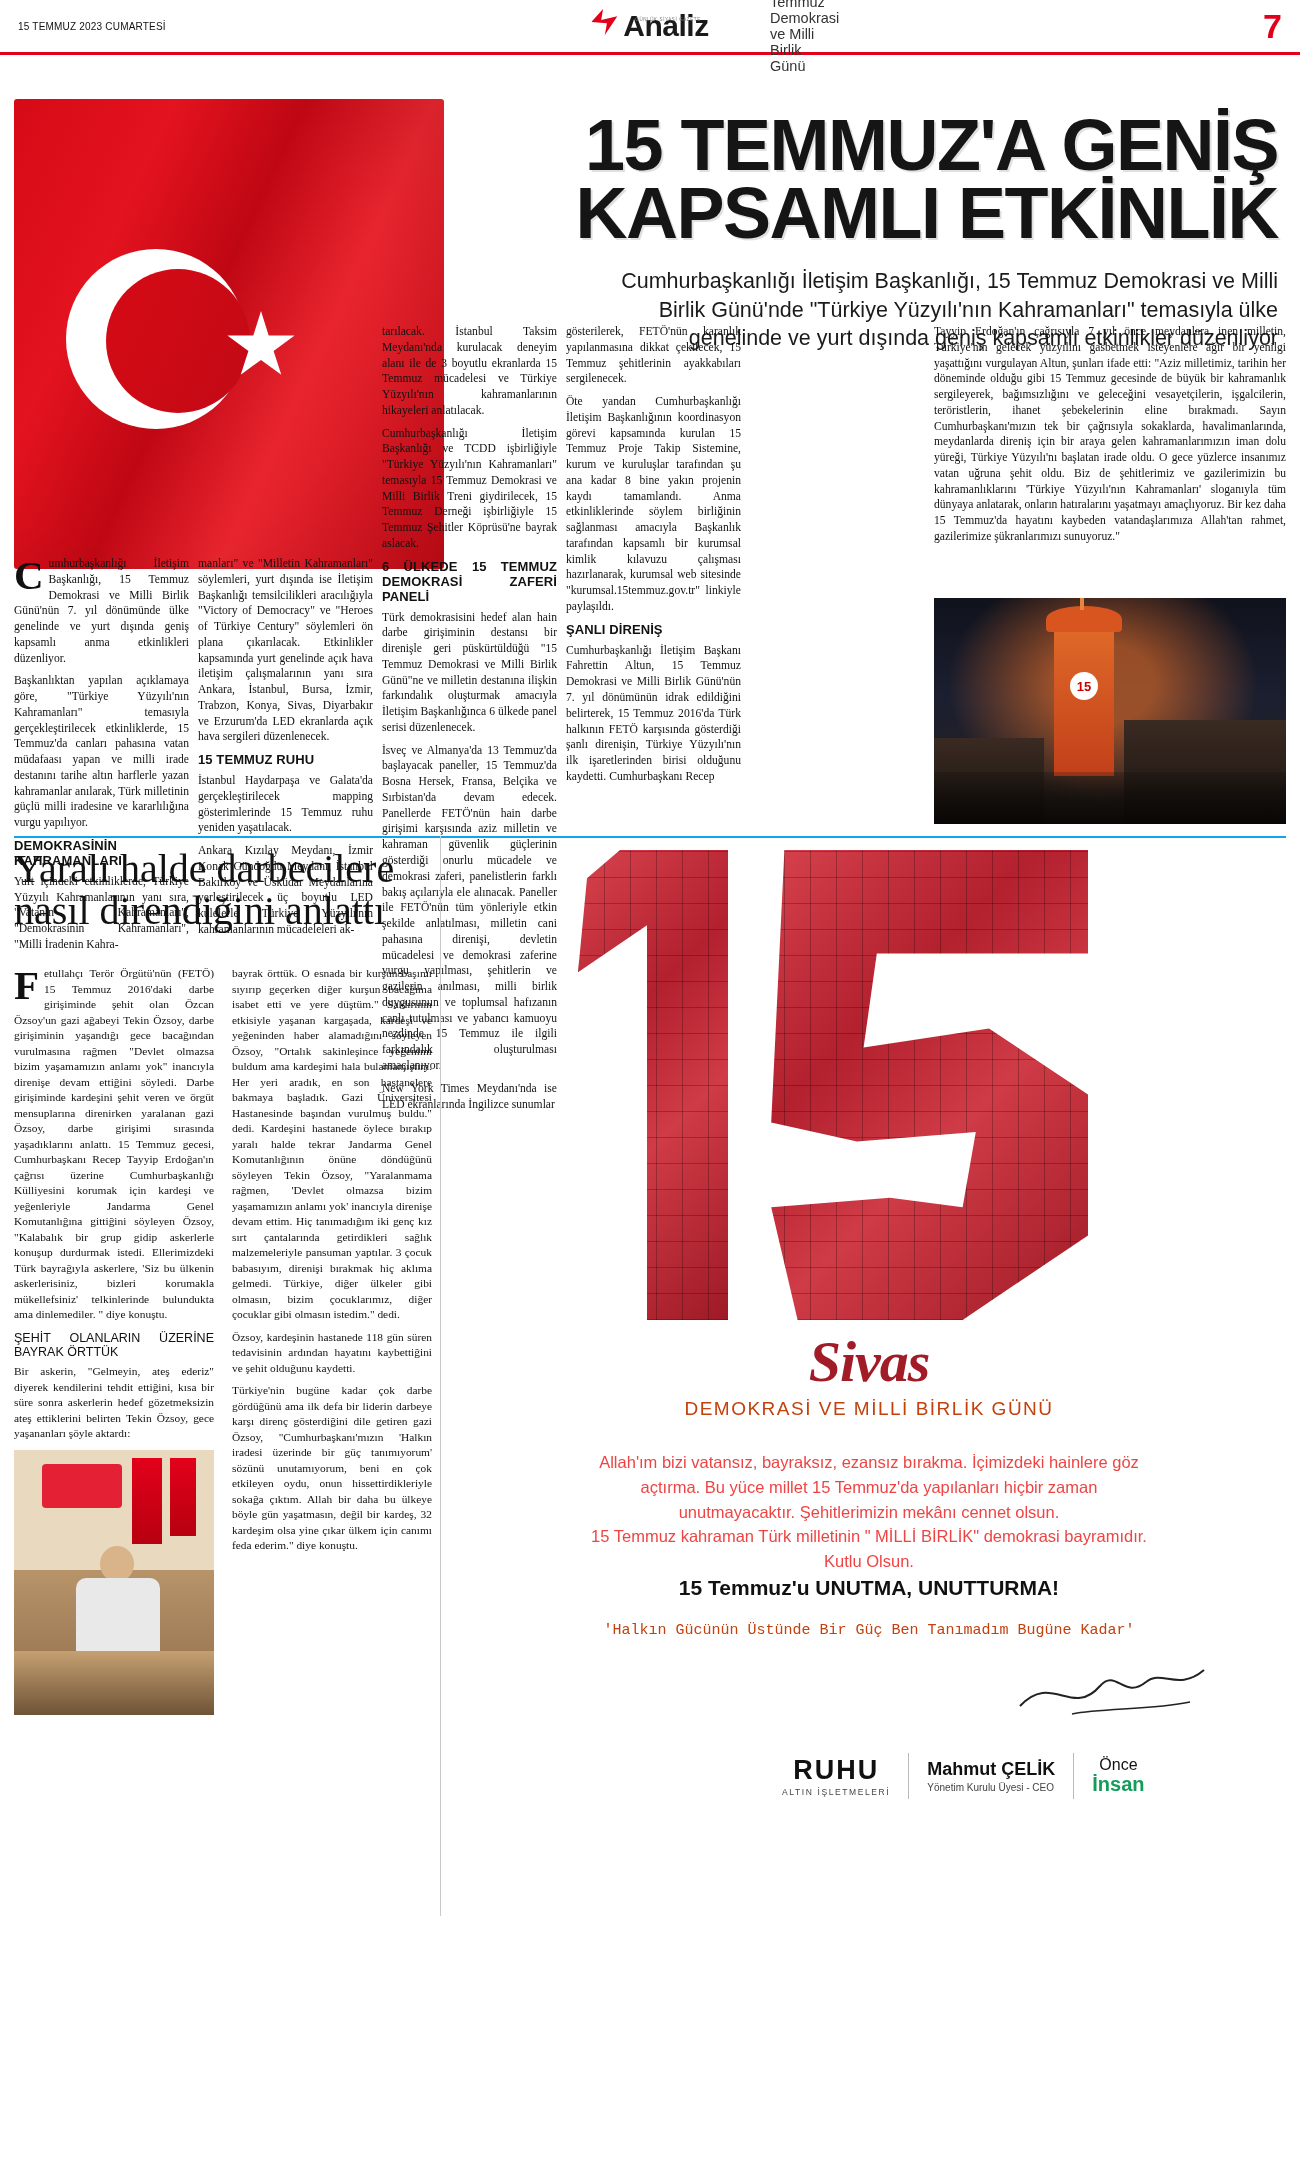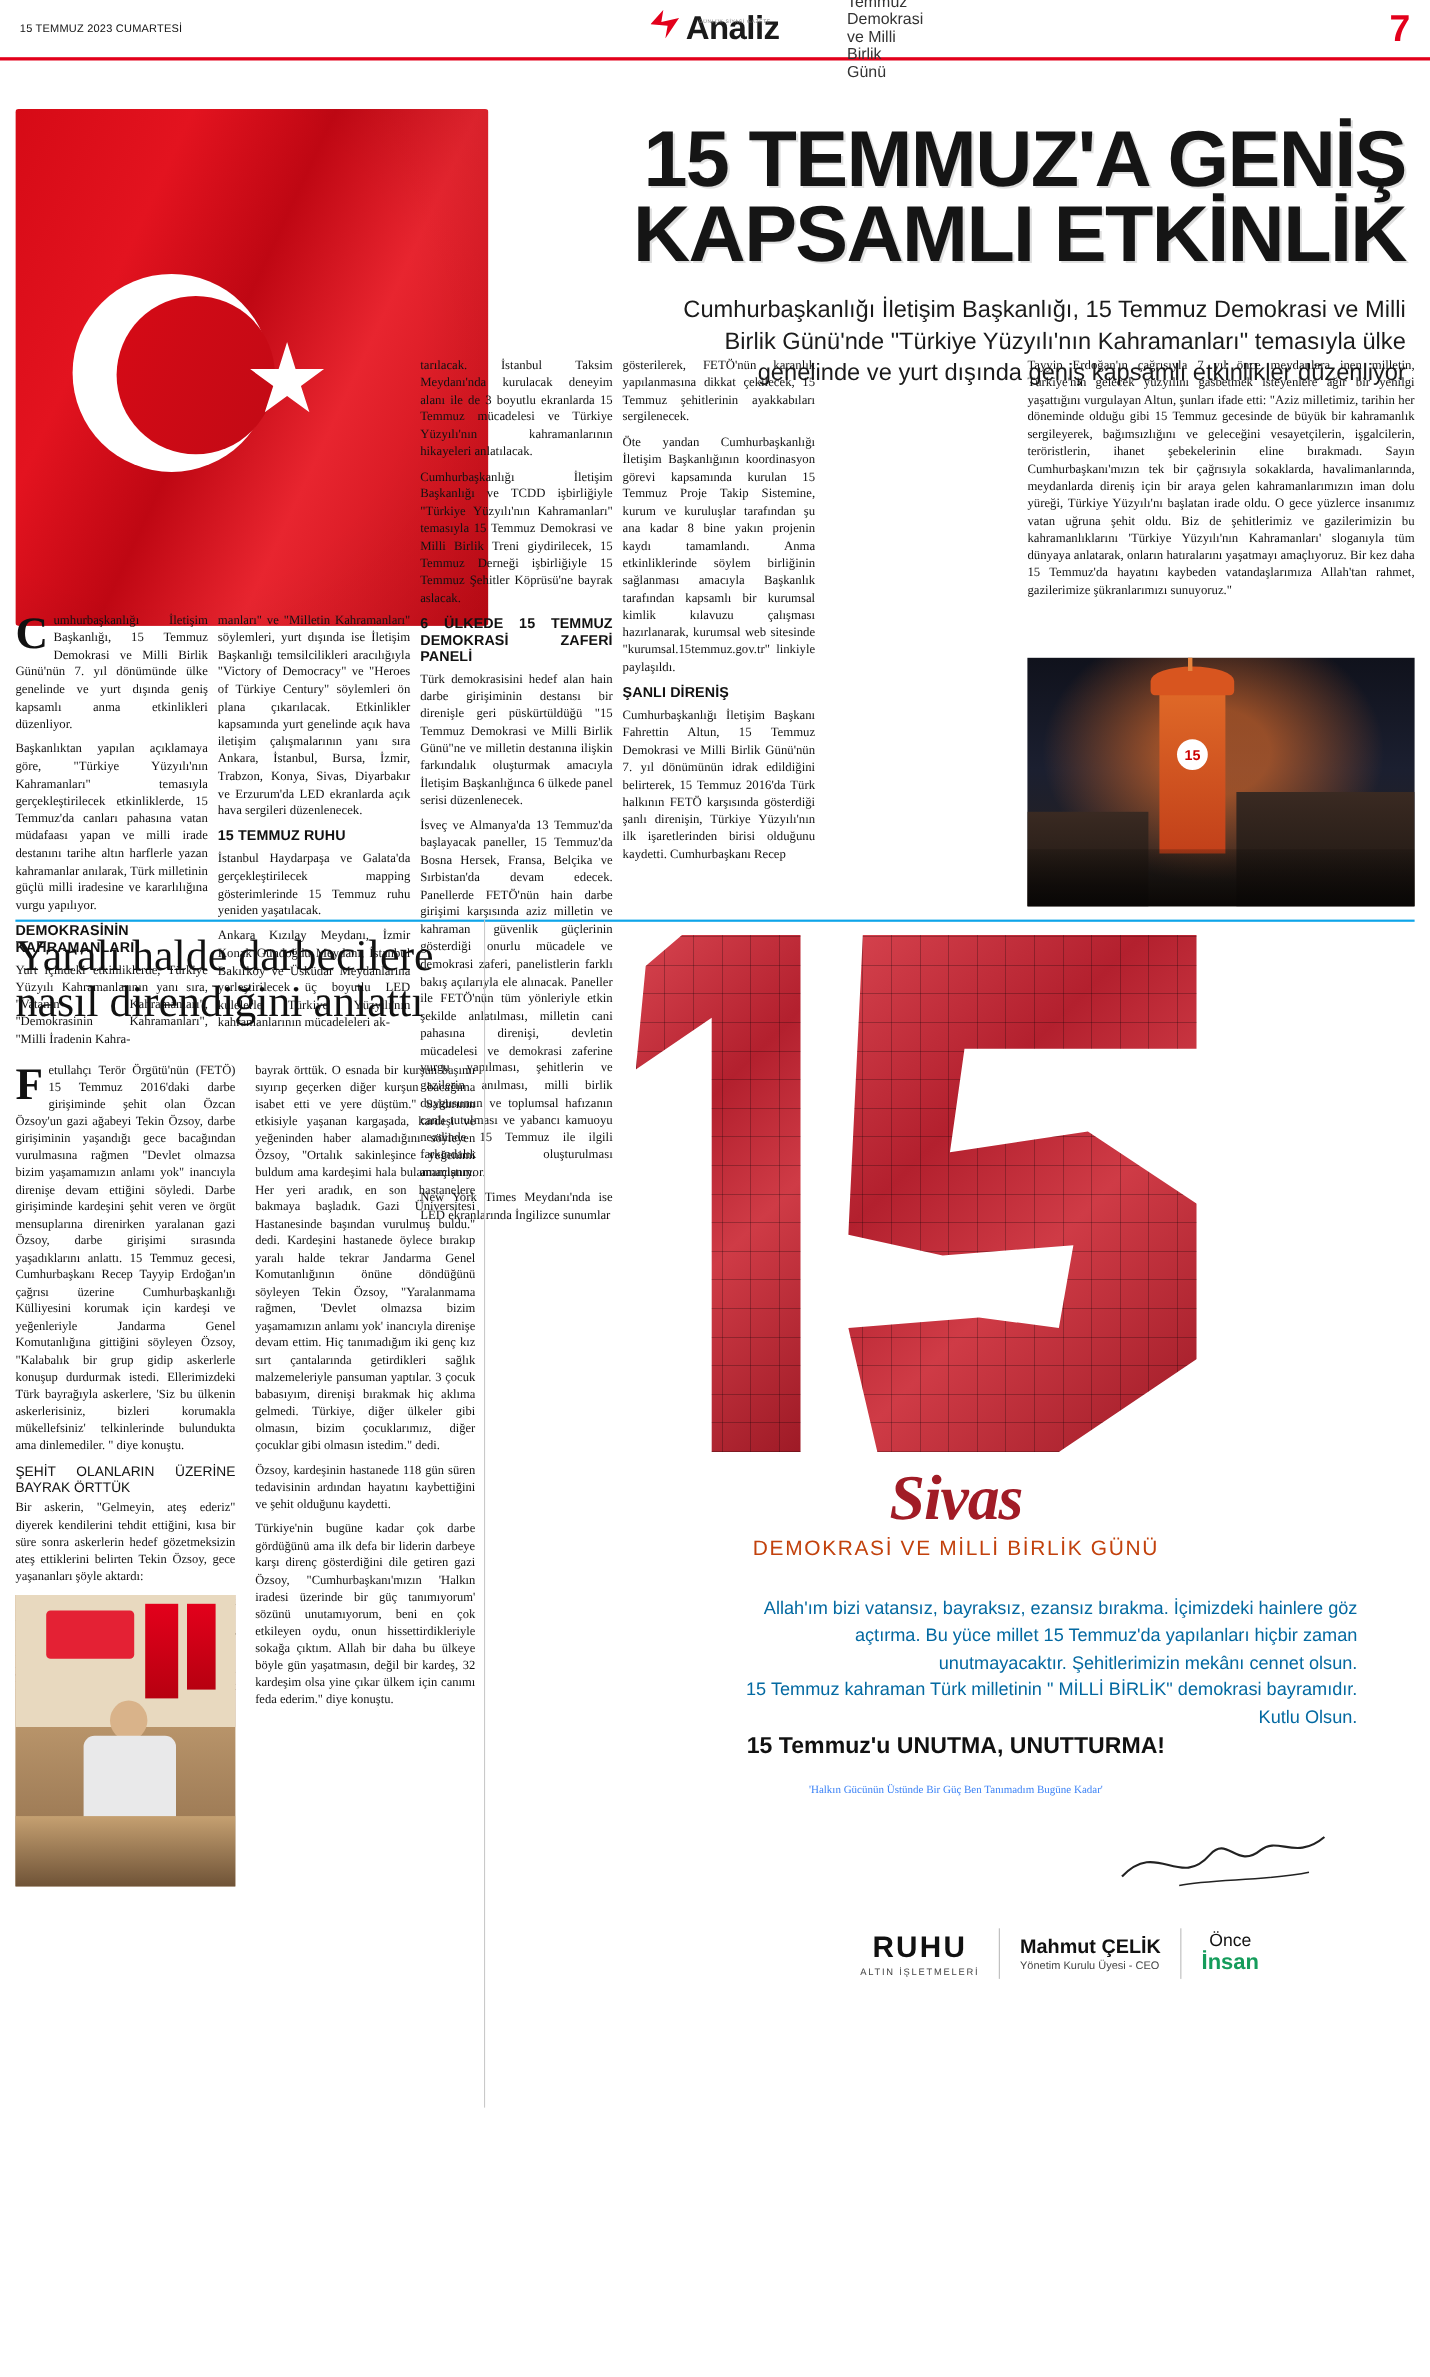--- a/index.html
+++ b/index.html
@@ -234,31 +234,31 @@
   .poster-script {
     position:absolute; left:0; top:488px; width:834px; text-align:center;
     font-family:"Liberation Serif", serif; font-style:italic; font-weight:bold;
     font-size:58px; color:#a11c26; letter-spacing:-1px;
   }
   .poster-sub {
     position:absolute; left:0; top:558px; width:834px; text-align:center;
     font-family:"Liberation Sans", sans-serif; font-size:19px; letter-spacing:1.5px; color:#c2410c;
   }
   .poster-body {
-    position:absolute; left:52px; top:610px; width:730px; text-align:right;
-    font-family:"Liberation Sans", sans-serif;
-    font-size:16.5px; line-height:1.5; color:#0369a1;
+    position:absolute; left:52px; top:610px; width:730px; text-align:center;
+    font-family:"Liberation Sans", sans-serif;
+    font-size:16.5px; line-height:1.5; color:#ef4444;
   }
   .poster-slogan {
     position:absolute; left:0; top:736px; width:834px; text-align:center;
     font-family:"Liberation Sans", sans-serif; font-weight:bold; font-size:21px; color:#111;
   }
   .poster-quote {
     position:absolute; left:0; top:782px; width:834px; text-align:center;
-    font-family:Liberation Serif, serif; font-size:10px; color:#3b82f6;
+    font-family:Liberation Mono, monospace; font-size:15px; color:#c2410c;
   }
   .signature {
     position:absolute; left:560px; top:812px; width:200px; height:72px;
   }
   .sig-svg { width:200px; height:72px; }
 
   .poster-footer {
     position:absolute; left:330px; top:900px; width:470px; height:72px;
     display:flex; align-items:center; gap:18px;
   }

